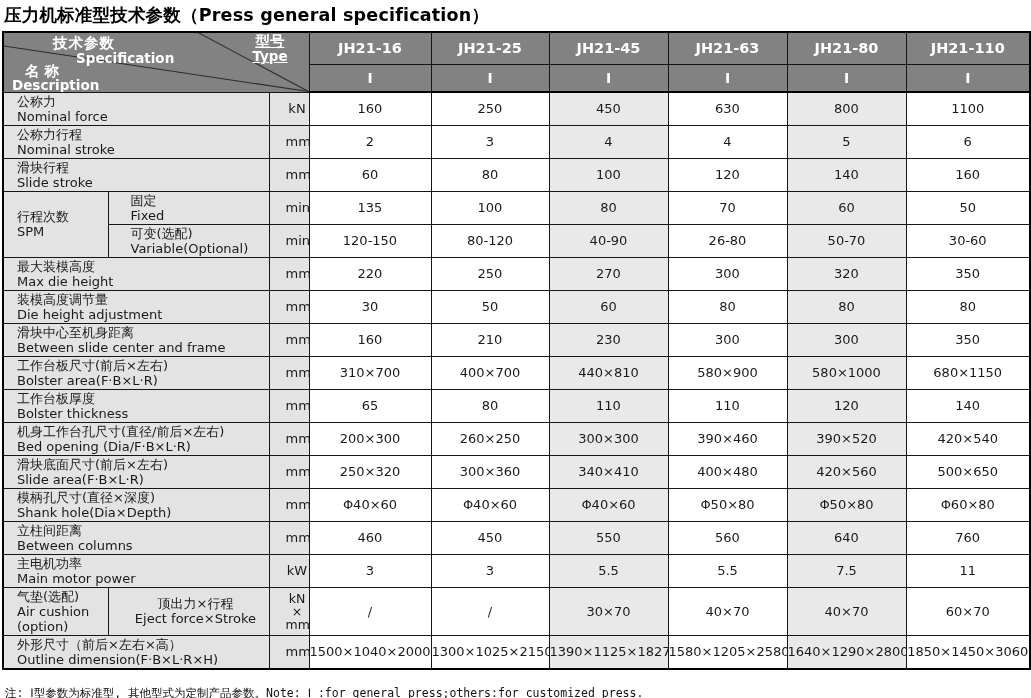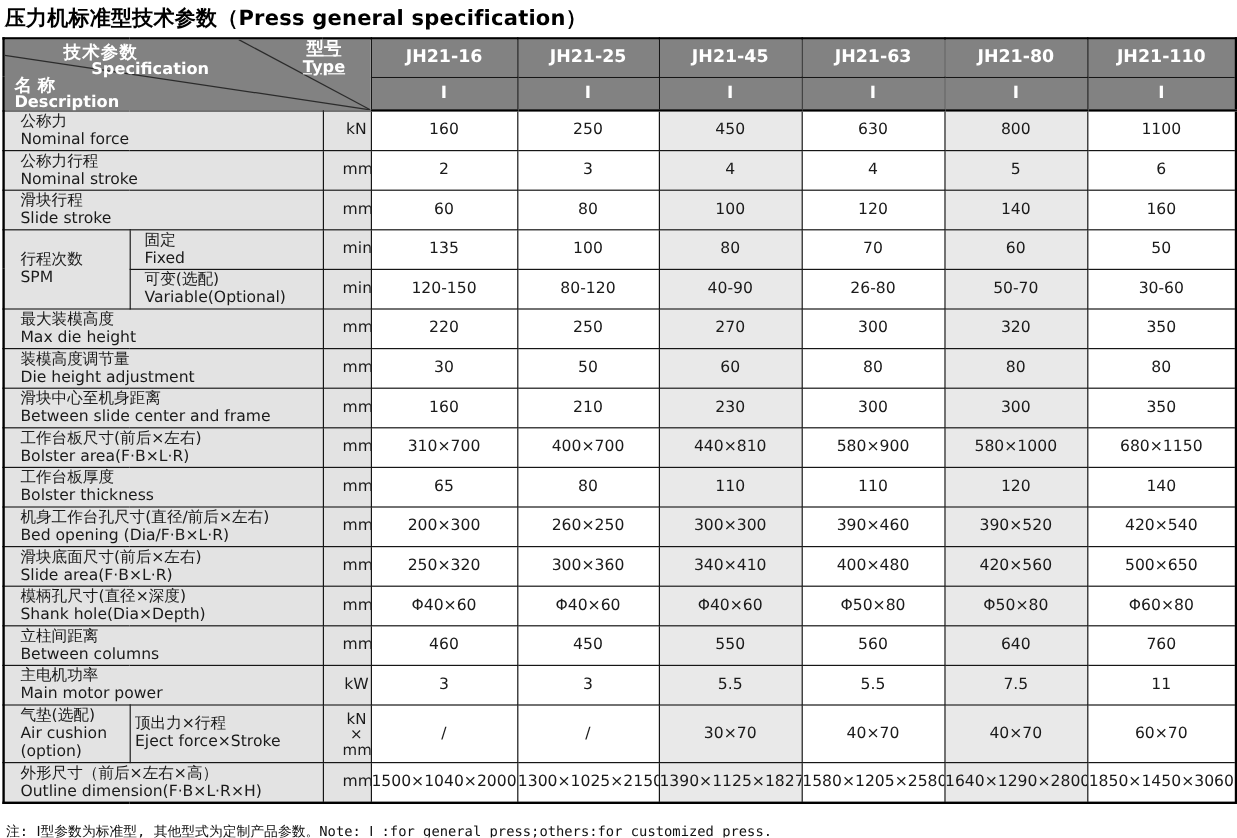--- a/index.html
+++ b/index.html
@@ -25,35 +25,35 @@
   }
   thead tr.model-row{height:32px;}
   thead tr.variant-row{height:28px;}
   thead tr.variant-row th{font-size:14px;border-bottom:2.5px solid #000;}
   
   th.corner{position:relative;background:#828282;padding:0;}
   .corner .diag{position:absolute;left:0;top:0;width:100%;height:100%;display:block;}
   .corner .c{position:absolute;color:#fff;font-weight:bold;white-space:nowrap;}
   .c-spec-zh{left:49px;top:1px;font-size:14.5px;letter-spacing:1px;}
   .c-spec-en{left:72px;top:17px;font-size:13.5px;}
-  .c-name-zh{left:8px;top:29px;font-size:14.5px;}
+  .c-name-zh{left:21px;top:29px;font-size:14.5px;}
   .c-name-en{left:8px;top:44px;font-size:13.5px;}
   .c-type{left:234px;top:1px;width:64px;text-align:center;line-height:15px;text-decoration:underline;}
   .c-type .zh{font-size:14.5px;display:block;}
   .c-type .en{font-size:13.5px;display:block;}
   
   tbody tr{height:33px;}
   tbody tr.tall{height:45px;}
   td.lbl{
     background:#e3e3e3;text-align:left;vertical-align:middle;
     padding:1px 2px 1px 13px;font-size:13px;
   }
   td.lbl div{line-height:15px;white-space:nowrap;}
-  td.lbl.sub{padding-left:12px;}
-  td.lbl.subc{padding-left:4px;text-align:left;}
+  td.lbl.sub{padding-left:22px;}
+  td.lbl.subc{padding-left:16px;text-align:center;}
   td.unit{
     background:#e3e3e3;text-align:center;vertical-align:middle;
     font-size:13px;
     padding-left:16px;
   }
   td.unit.stack div{line-height:13px;font-size:12.5px;}
   td.val{
     background:#ffffff;text-align:center;vertical-align:middle;
     font-size:13px;white-space:nowrap;
   }

